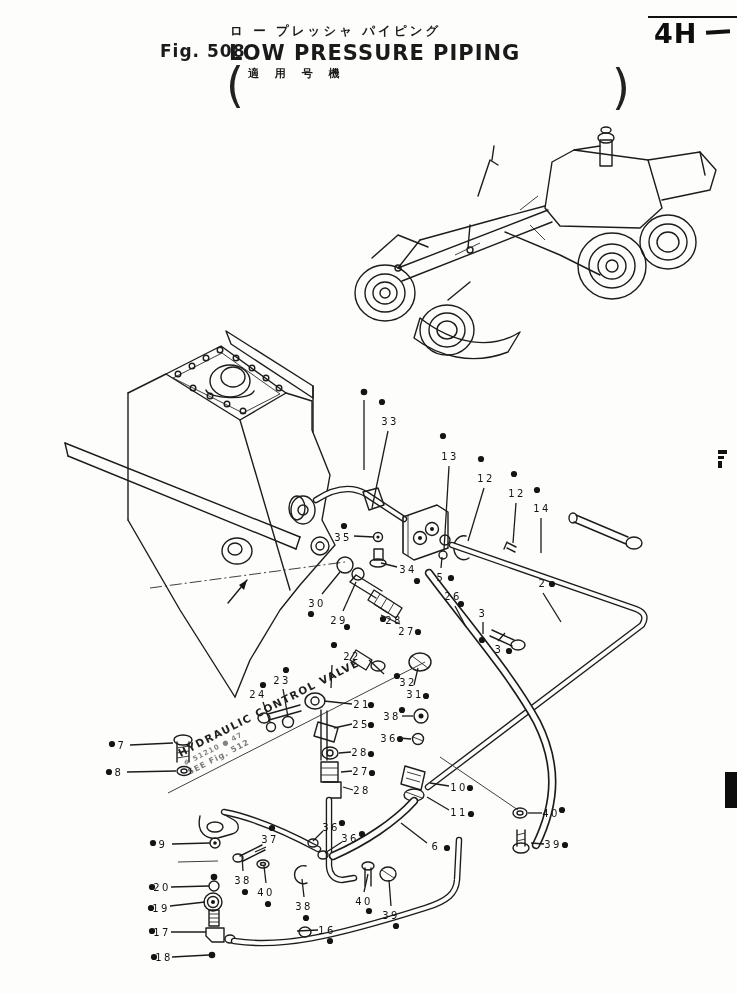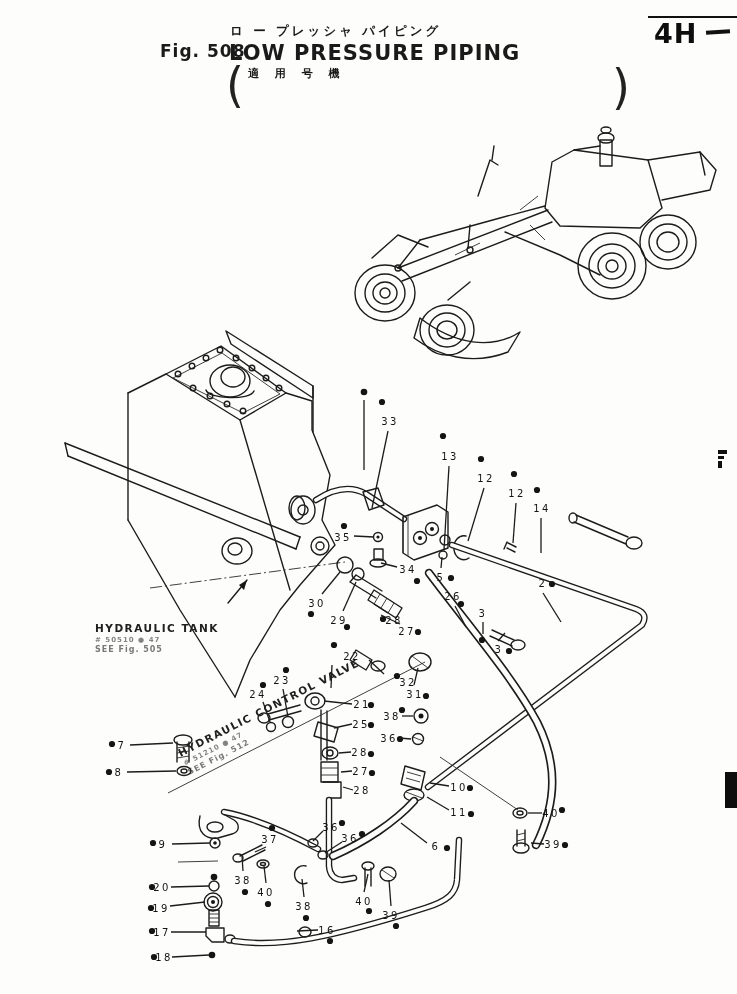--- a/index.html
+++ b/index.html
@@ -382,25 +382,20 @@
       <circle cx="369" cy="911" r="3.1" class="dot"></circle>
       <line x1="364" y1="892" x2="368" y2="874" class="lead"></line>
       <circle cx="396" cy="926" r="3.1" class="dot"></circle>
       <line x1="391" y1="906" x2="389" y2="880" class="lead"></line>
       <line x1="364" y1="400" x2="364" y2="470" class="lead"></line>
       <circle cx="364" cy="392" r="3.3" class="dot"></circle>
       <circle cx="212" cy="955" r="3.3" class="dot"></circle>
       <circle cx="214" cy="877" r="3.3" class="dot"></circle>
     </svg>
 
-  <div class="t-label" id="tank-label">
-    <div class="l1">HYDRAULIC TANK</div>
-    <div class="l2"># 50510 ● 47</div>
-    <div class="l3">SEE Fig. 505</div>
-  </div>
   <div class="t-label" id="valve-label">
     <div class="l1">HYDRAULIC CONTROL VALVE</div>
     <div class="l2"># 51210 ● 47</div>
     <div class="l3">SEE Fig. 512</div>
   </div>
 
 <div class="callout" style="left: 390px; top: 421px;">33</div>
     <div class="callout" style="left: 450px; top: 456px;">13</div>
     <div class="callout" style="left: 486px; top: 478px;">12</div>
     <div class="callout" style="left: 517px; top: 493px;">12</div>

